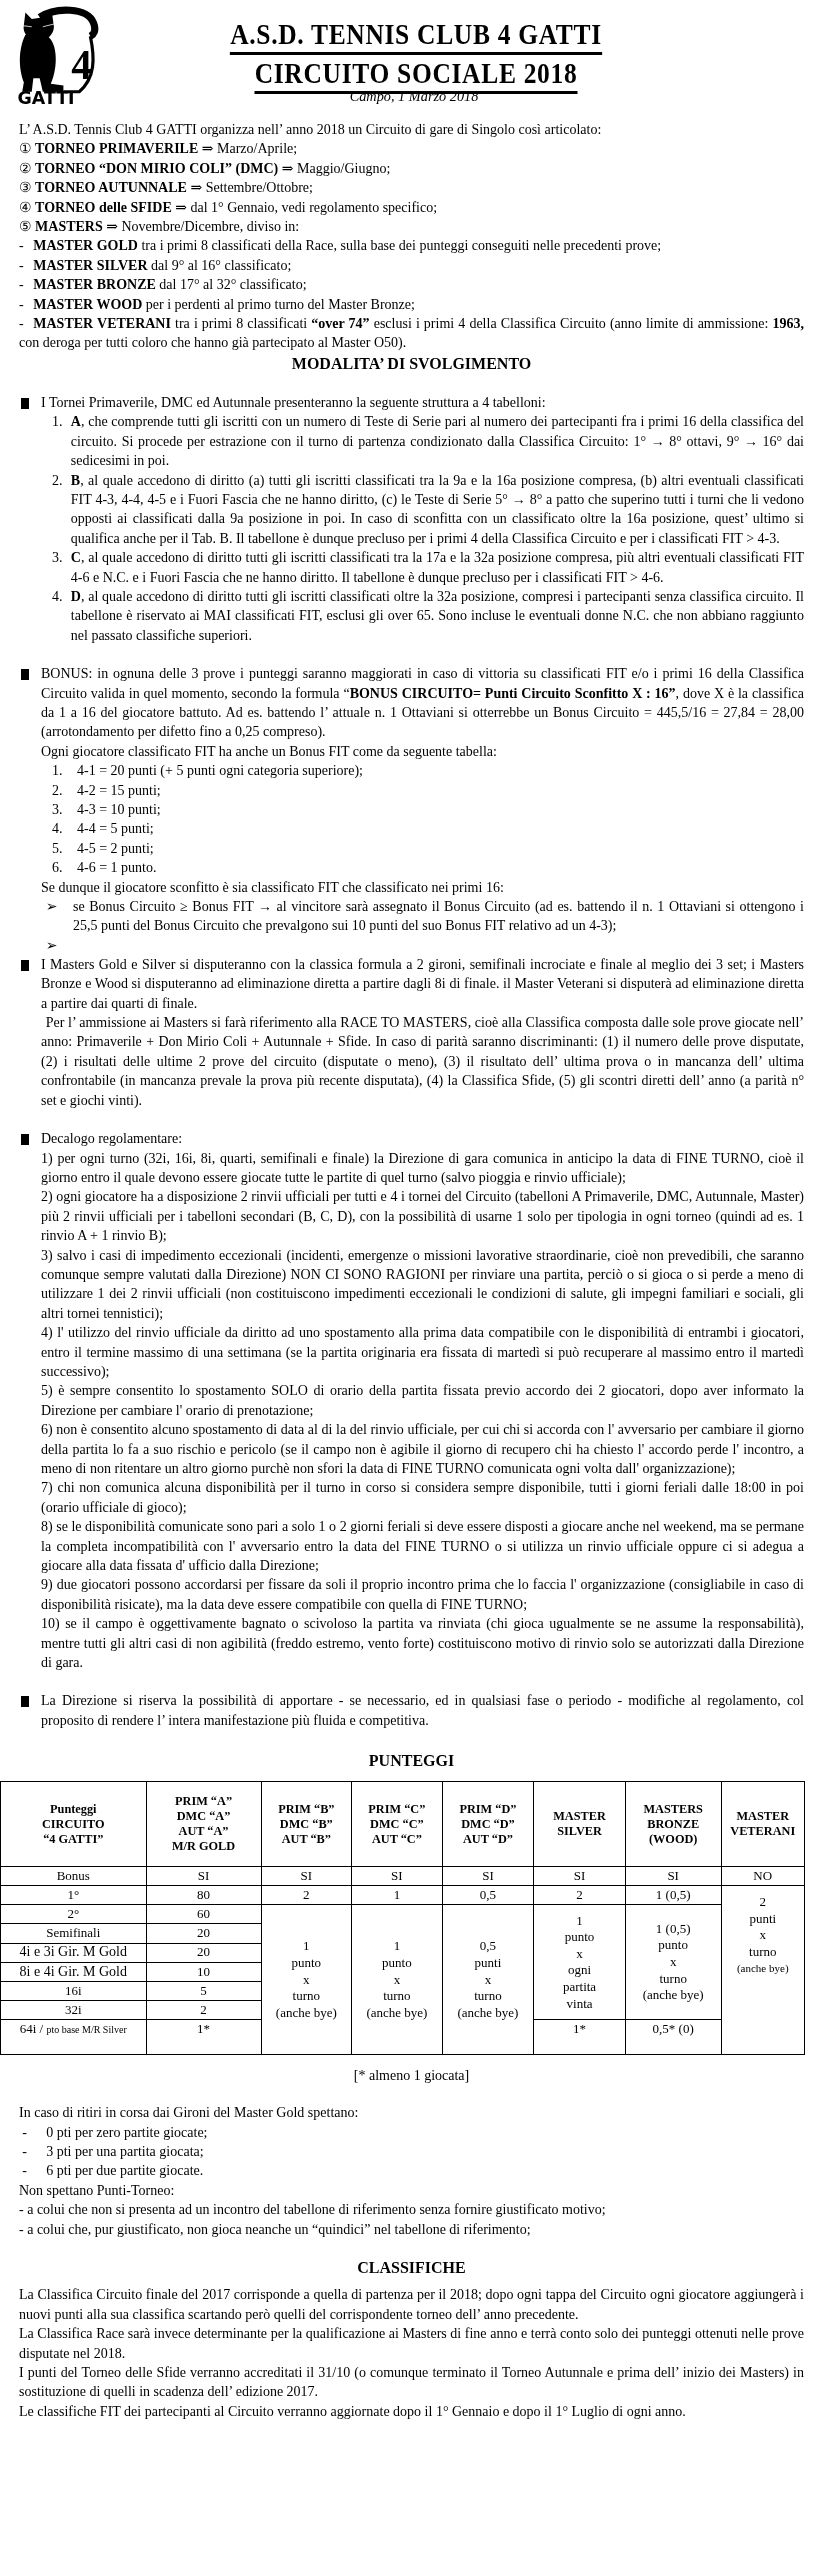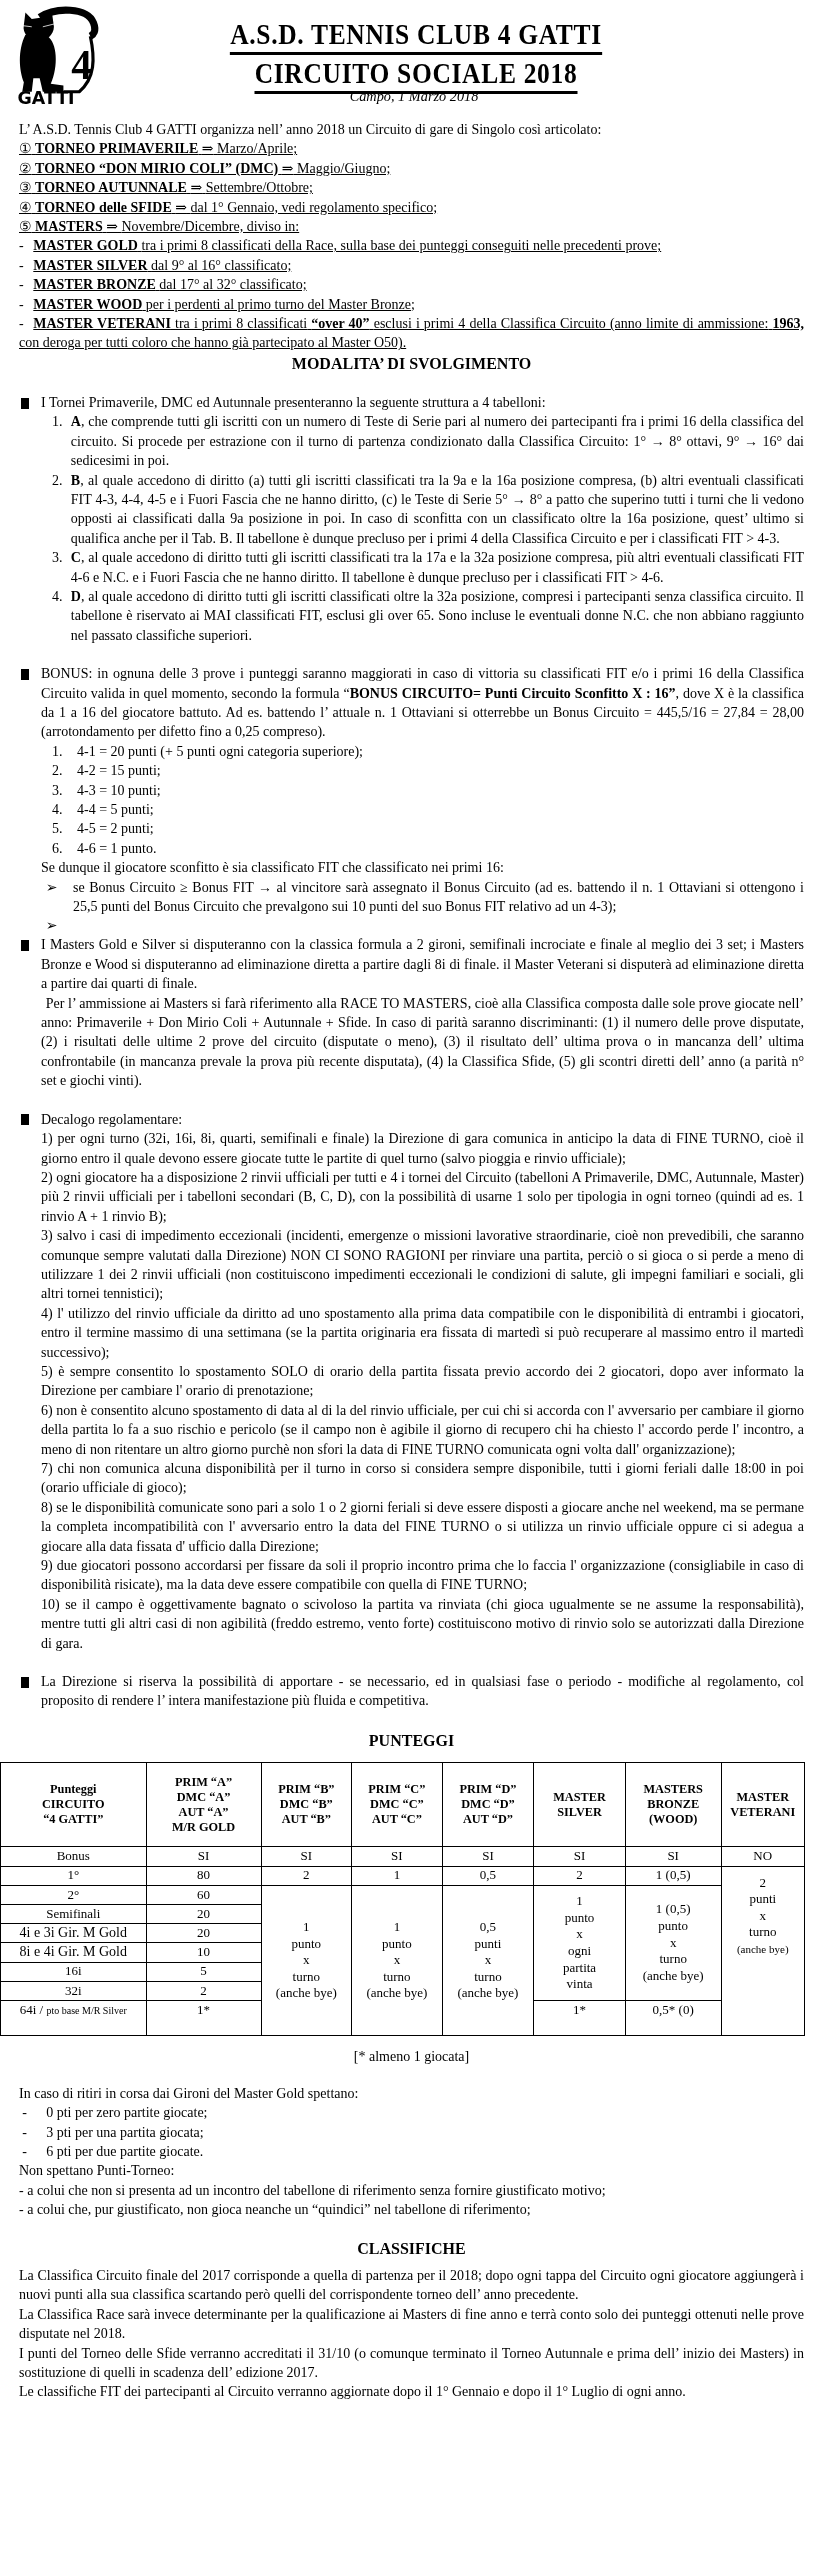--- a/index.html
+++ b/index.html
@@ -15,21 +15,21 @@
     position: absolute; left: 0; width: 832px; text-align: center;
     font-weight: bold; font-size: 30px; line-height: 35px; letter-spacing: 0.8px;
     transform: scaleX(0.85); transform-origin: center;
   }
   .title1 span, .title2 span { border-bottom: 3.2px solid #000; padding-bottom: 1.6px; }
   .title1 { top: 16px; }
   .title2 { top: 55px; }
   .date { position: absolute; left: 0; width: 828px; top: 87px; text-align: center; font-style: italic; font-size: 14.3px; }
   .content { position: absolute; left: 19px; top: 120px; width: 785px; }
   p { margin: 0; }
-  .intro-list div { margin: 0; text-decoration: underline; }
+  .intro-list div { margin: 0; }
   .dash { display: inline-block; width: 14.3px; }
   .section-title { text-align: center; font-weight: bold; font-size: 16px; margin: 1.6px 0 0 0; }
   .section-title span { text-decoration-thickness: 1.6px; text-underline-offset: 2.4px; }
   .block { position: relative; padding-left: 22px; margin-top: 19px; text-align: justify; }
   .bullet-sq { position: absolute; left: 1.6px; top: 4.8px; width: 8.7px; height: 11px; background: #000; }
   ol.tab-list { margin: 0; padding-left: 25px; }
   ol.tab-list li { padding-left: 4.8px; text-align: justify; }
   ol.fit-list { margin: 0; padding-left: 25px; }
   ol.fit-list li { padding-left: 11px; }
   .arrow-item { position: relative; padding-left: 32px; text-align: justify; }
@@ -81,39 +81,40 @@
     <div class="intro-list">
       <div><span>①</span> <b>TORNEO PRIMAVERILE</b> <span>⇒</span> <span>Marzo/Aprile;</span></div>
       <div><span>②</span> <b>TORNEO “DON MIRIO COLI” (DMC)</b> <span>⇒</span> <span>Maggio/Giugno;</span></div>
       <div><span>③</span> <b>TORNEO AUTUNNALE</b> <span>⇒</span> <span>Settembre/Ottobre;</span></div>
       <div><span>④</span> <b>TORNEO delle SFIDE</b> <span>⇒</span> <span>dal 1° Gennaio, vedi regolamento specifico;</span></div>
       <div><span>⑤</span> <b>MASTERS</b> <span>⇒</span> <span>Novembre/Dicembre, diviso in:</span></div>
       <div><span class="dash">-</span><b>MASTER GOLD</b> <span>tra i primi 8 classificati della Race, sulla base dei punteggi conseguiti nelle precedenti prove;</span></div>
       <div><span class="dash">-</span><b>MASTER SILVER</b> <span>dal 9° al 16° classificato;</span></div>
       <div><span class="dash">-</span><b>MASTER BRONZE</b> <span>dal 17° al 32° classificato;</span></div>
       <div><span class="dash">-</span><b>MASTER WOOD</b> <span>per i perdenti al primo turno del Master Bronze;</span></div>
-      <div style="text-align:justify;"><span class="dash">-</span><b>MASTER VETERANI</b> <span>tra i primi 8 classificati</span> <b>“over 40”</b> <span>esclusi i primi 4 della Classifica Circuito (anno limite di ammissione:</span> <b>1963,</b> <span>con deroga per tutti coloro che hanno già partecipato al Master O50).</span></div>
+      <div style="text-align:justify;"><span class="dash">-</span><b>MASTER VETERANI</b> <span>tra i primi 8 classificati</span> <b>“over 74”</b> <span>esclusi i primi 4 della Classifica Circuito (anno limite di ammissione:</span> <b>1963,</b> <span>con deroga per tutti coloro che hanno già partecipato al Master O50).</span></div>
     </div>
 
     <div class="section-title"><span>MODALITA’  DI  SVOLGIMENTO</span></div>
 
     <div class="block">
       <span class="bullet-sq"></span>
       <p>I Tornei Primaverile, DMC ed Autunnale presenteranno la seguente struttura a 4 tabelloni:</p>
       <ol class="tab-list">
         <li><b>A</b><span>, che comprende tutti gli iscritti con un numero di Teste di Serie pari al numero dei partecipanti fra i primi 16 della classifica del circuito. Si procede per estrazione con il turno di partenza condizionato dalla Classifica Circuito: 1° → 8° ottavi, 9° → 16° dai sedicesimi in poi.</span></li>
         <li><b>B</b><span>, al quale accedono di diritto (a) tutti gli iscritti classificati tra la 9a e la 16a posizione compresa, (b) altri eventuali classificati FIT 4-3, 4-4, 4-5 e i Fuori Fascia che ne hanno diritto, (c) le Teste di Serie 5° → 8° a patto che superino tutti i turni che li vedono opposti ai classificati dalla 9a posizione in poi. In caso di sconfitta con un classificato oltre la 16a posizione, quest’ ultimo si qualifica anche per il Tab. B. Il tabellone è dunque precluso per  i primi 4 della Classifica Circuito e per i classificati FIT &gt; 4-3.</span></li>
         <li><b>C</b><span>, al quale accedono di diritto tutti gli iscritti classificati tra la 17a e la 32a posizione compresa, più altri eventuali classificati FIT 4-6 e N.C. e i Fuori Fascia che ne hanno diritto. Il tabellone è dunque precluso per  i classificati FIT &gt; 4-6.</span></li>
         <li><b>D</b><span>, al quale accedono di diritto tutti gli iscritti classificati oltre la 32a posizione, compresi i partecipanti senza classifica circuito. Il tabellone è riservato ai MAI classificati FIT, esclusi gli over 65. Sono incluse le eventuali donne N.C. che non abbiano raggiunto nel passato classifiche superiori.</span></li>
       </ol>
     </div>
 
     <div class="block">
       <span class="bullet-sq"></span>
       <p style="text-align:justify;"><span>BONUS: in ognuna delle 3 prove i punteggi saranno maggiorati in caso di vittoria su classificati FIT e/o i primi 16 della Classifica Circuito valida in quel momento, secondo la formula “</span><b>BONUS CIRCUITO= Punti Circuito Sconfitto X : 16”</b><span>, dove X è la classifica da 1 a 16 del giocatore battuto. Ad es. battendo l’ attuale n. 1 Ottaviani si otterrebbe un Bonus Circuito = 445,5/16 = 27,84 = 28,00 (arrotondamento per difetto fino a 0,25 compreso).</span></p>
+      <p>Ogni giocatore classificato FIT ha anche un Bonus FIT come da seguente tabella:</p>
       <ol class="fit-list">
         <li>4-1 = 20 punti (+ 5 punti ogni categoria superiore);</li>
         <li>4-2 = 15 punti;</li>
         <li>4-3 = 10 punti;</li>
         <li>4-4 = 5 punti;</li>
         <li>4-5 = 2 punti;</li>
         <li>4-6 = 1 punto.</li>
       </ol>
       <p>Se dunque il giocatore sconfitto è sia classificato FIT che classificato nei primi 16:</p>
       <div class="arrow-item"><span class="arr">➢</span><span>se Bonus Circuito ≥ Bonus FIT → al vincitore sarà assegnato il Bonus Circuito (ad es. battendo il n. 1 Ottaviani si ottengono i 25,5 punti del Bonus Circuito che prevalgono sui 10 punti del suo Bonus FIT relativo ad un 4-3);</span></div>

